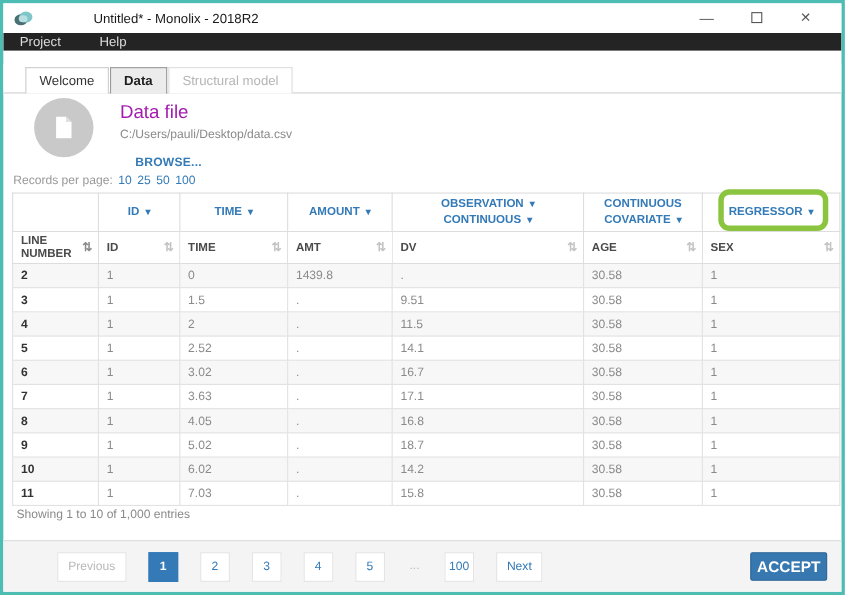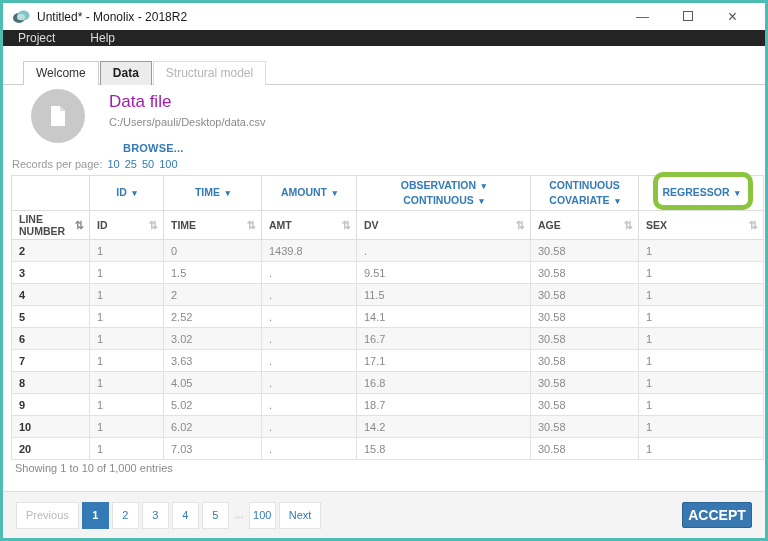--- a/index.html
+++ b/index.html
@@ -5,21 +5,21 @@
   * { margin:0; padding:0; box-sizing:border-box; }
   body { font-family:"Liberation Sans", sans-serif; background:#888; }
   .window {
     position:relative; width:768px; height:541px; background:#fff;
     border:3px solid #4dbdb4; overflow:hidden;
   }
   
   .titlebar { position:absolute; top:0; left:0; right:0; height:27px;
     display:flex; align-items:center; padding:0 10px; background:#fff; }
   .app-icon { width:17px; height:15px; margin-right:7px; }
-  .title-text { font-size:12px; color:#1a1a1a; }
+  .title-text { font-size:12px; color:#1a1a1a;margin-left:48px; }
   .win-controls { margin-left:auto; display:flex; align-items:center; gap:0; }
   .win-btn { width:45px; text-align:center; color:#555; font-size:13px; cursor:default; }
   .win-btn.maxi span { display:inline-block; width:10px; height:10px; border:1px solid #555; }
   
   .menubar { position:absolute; top:27px; left:0; right:0; height:16px; background:#242424;
     display:flex; align-items:center; padding-left:15px; }
   .menu-item { color:#dcdcdc; font-size:12px; margin-right:35px; }
   
   .tabbar { position:absolute; top:55px; left:0; right:0; height:27px;
     display:flex; align-items:flex-end; padding-left:20px; border-bottom:1px solid #cfcfcf; background:#fff; }
@@ -59,21 +59,21 @@
   tbody.rows td:first-child { font-weight:bold; color:#333; }
   tbody.rows tr:nth-child(odd) td { background:#f7f7f7; }
   
   .highlight-ring { position:absolute; left:650px; top:169px; width:100px; height:38px;
     border:5px solid #8bc53f; border-radius:10px; pointer-events:none; z-index:6; }
   
   .summary { position:absolute; left:12px; top:459px; font-size:11px; color:#8a8a8a; }
   
   .footer { position:absolute; left:0; right:0; bottom:0; height:47px; background:#f4f4f4;
     border-top:1px solid #ddd; display:flex; align-items:center; padding:0 13px; }
-  .pagination { display:flex; align-items:center; gap:3px; }
+  .pagination { display:flex; align-items:center; gap:20px;margin-left:36px; }
   .page-btn { min-width:27px; height:27px; line-height:25px; padding:0 9px; text-align:center;
     border:1px solid #e4e4e4; background:#fff; color:#337ab7; font-size:11px; cursor:pointer; }
   .page-btn.num { padding:0; }
   .page-btn.disabled { color:#b9b9b9; cursor:default; }
   .page-btn.active { background:#337ab7; border-color:#337ab7; color:#fff; font-weight:bold; }
   .page-btn.ellipsis { border:none; background:transparent; color:#b9b9b9; padding:0 2px; min-width:14px; }
   .accept-btn { margin-left:auto; width:70px; height:26px; background:#3778b0; border:1px solid #2a6496;
     border-radius:2px; color:#fff; font-weight:bold; font-size:14px; font-family:"Liberation Sans",sans-serif;
     cursor:pointer; }
 </style>
@@ -245,21 +245,21 @@
         <tr>
           <td>10</td>
           <td>1</td>
           <td>6.02</td>
           <td>.</td>
           <td>14.2</td>
           <td>30.58</td>
           <td>1</td>
         </tr>
         <tr>
-          <td>20</td>
+          <td>11</td>
           <td>1</td>
           <td>7.03</td>
           <td>.</td>
           <td>15.8</td>
           <td>30.58</td>
           <td>1</td>
         </tr>
       </tbody>
   </table>
 

